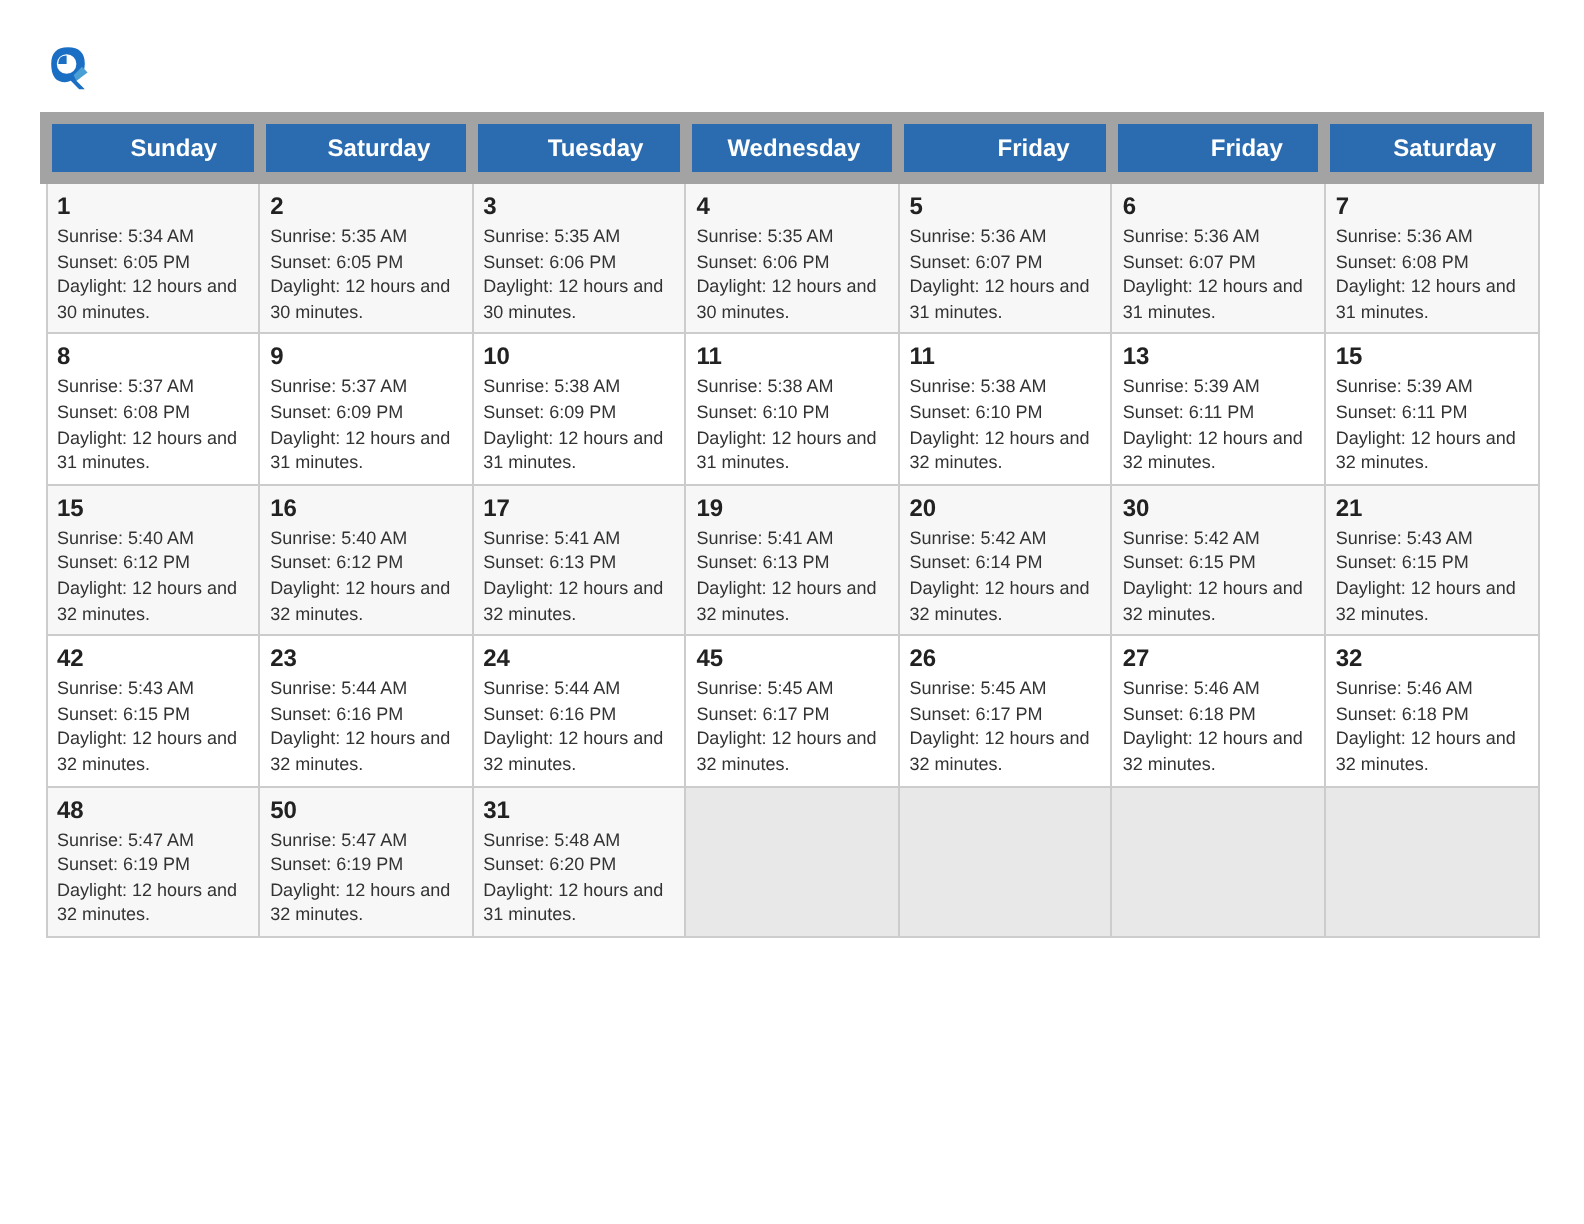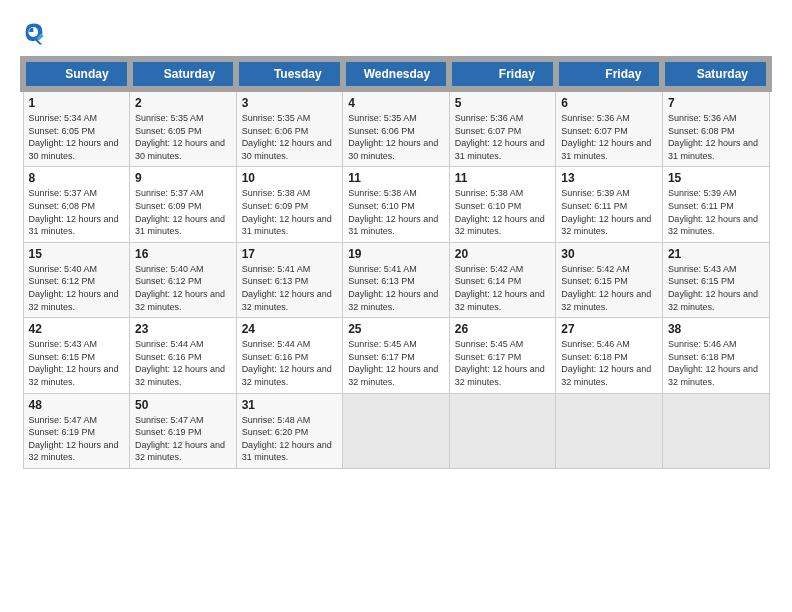--- a/index.html
+++ b/index.html
@@ -185,27 +185,27 @@
           <td><span class="day-num">21</span>
 <span class="day-info">Sunrise: 5:43 AM<br>Sunset: 6:15 PM<br>Daylight: 12 hours and 32 minutes.</span></td>
         </tr>
         <tr>
           <td><span class="day-num">42</span>
 <span class="day-info">Sunrise: 5:43 AM<br>Sunset: 6:15 PM<br>Daylight: 12 hours and 32 minutes.</span></td>
           <td><span class="day-num">23</span>
 <span class="day-info">Sunrise: 5:44 AM<br>Sunset: 6:16 PM<br>Daylight: 12 hours and 32 minutes.</span></td>
           <td><span class="day-num">24</span>
 <span class="day-info">Sunrise: 5:44 AM<br>Sunset: 6:16 PM<br>Daylight: 12 hours and 32 minutes.</span></td>
-          <td><span class="day-num">25</span>
+          <td><span class="day-num">45</span>
 <span class="day-info">Sunrise: 5:45 AM<br>Sunset: 6:17 PM<br>Daylight: 12 hours and 32 minutes.</span></td>
           <td><span class="day-num">26</span>
 <span class="day-info">Sunrise: 5:45 AM<br>Sunset: 6:17 PM<br>Daylight: 12 hours and 32 minutes.</span></td>
           <td><span class="day-num">27</span>
 <span class="day-info">Sunrise: 5:46 AM<br>Sunset: 6:18 PM<br>Daylight: 12 hours and 32 minutes.</span></td>
-          <td><span class="day-num">38</span>
+          <td><span class="day-num">32</span>
 <span class="day-info">Sunrise: 5:46 AM<br>Sunset: 6:18 PM<br>Daylight: 12 hours and 32 minutes.</span></td>
         </tr>
         <tr>
           <td><span class="day-num">48</span>
 <span class="day-info">Sunrise: 5:47 AM<br>Sunset: 6:19 PM<br>Daylight: 12 hours and 32 minutes.</span></td>
           <td><span class="day-num">50</span>
 <span class="day-info">Sunrise: 5:47 AM<br>Sunset: 6:19 PM<br>Daylight: 12 hours and 32 minutes.</span></td>
           <td><span class="day-num">31</span>
 <span class="day-info">Sunrise: 5:48 AM<br>Sunset: 6:20 PM<br>Daylight: 12 hours and 31 minutes.</span></td>
           <td class="empty"></td>

